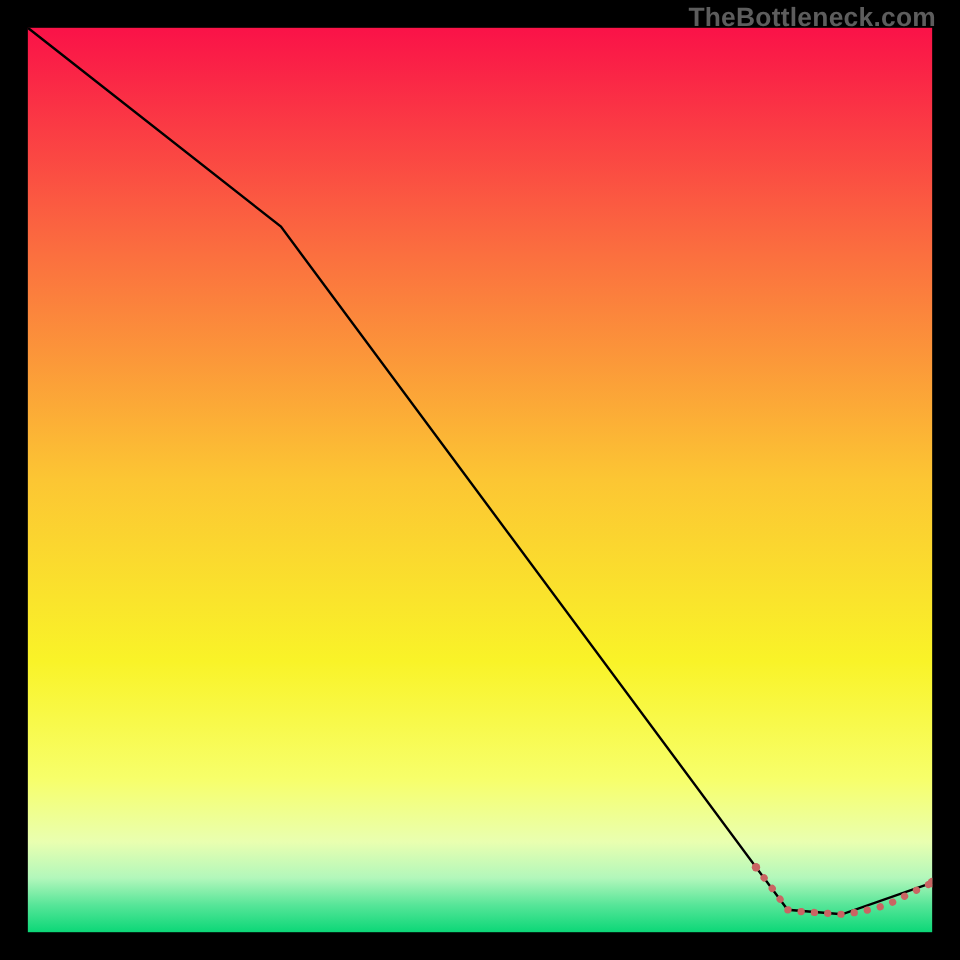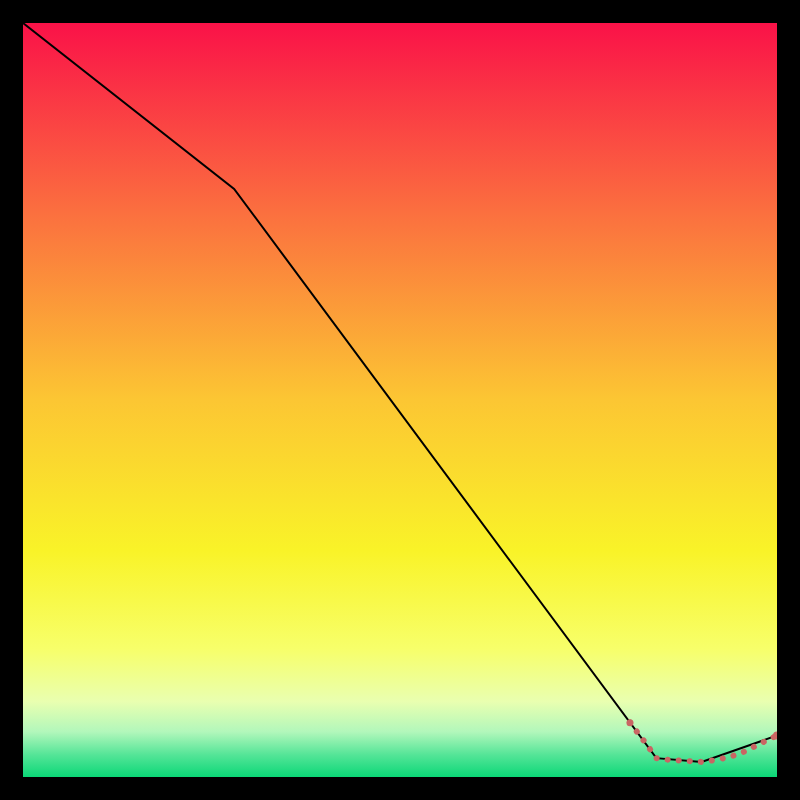--- a/index.html
+++ b/index.html
@@ -63,13 +63,14 @@
       <rect id="bg-rect" x="0" y="0" width="754" height="754" fill="url(#bg-grad)"></rect>
       <g id="series-group">
           <path d="M0.00 0.00 L211.12 165.88 L633.36 735.15 L678.60 738.92 L754.00 712.53" fill="none" stroke="#000000" stroke-width="2"></path>
           <path d="M606.97 699.71 L622.05 719.32 L633.36 735.15 L644.67 736.66 L655.98 737.41 L667.29 738.17 L678.60 738.92 L689.91 737.41 L701.22 735.15 L712.53 732.13 L723.84 727.61 L735.15 721.58 L754.00 712.53" fill="none" stroke="#c96563" stroke-width="6" stroke-linecap="round" stroke-dasharray="0.1 11"></path>
           <circle cx="754.00" cy="712.53" r="4" fill="#c96563"></circle>
           <circle cx="606.97" cy="699.71" r="3.5" fill="#c96563"></circle>
         </g>
     </svg>
   </div>
 
+  <div class="watermark">TheBottleneck.com</div>
 </div>
 
 </body></html>

